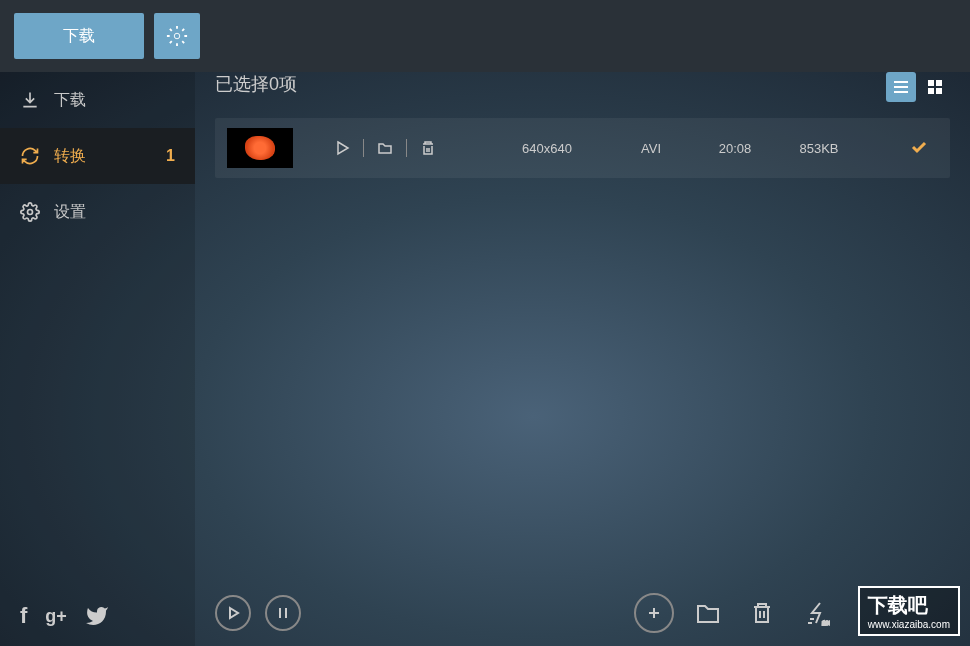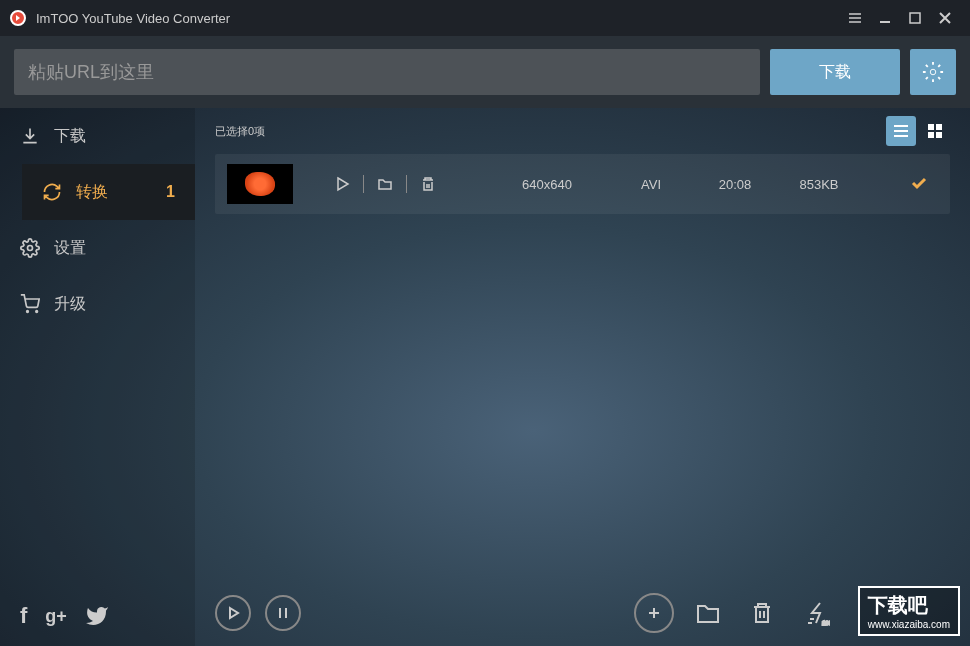--- a/index.html
+++ b/index.html
@@ -14,28 +14,28 @@
 .urlbar { height: 72px; background: #2a3138; display: flex; align-items: center; padding: 0 14px; gap: 10px; }
 .url-input { flex: 1; height: 46px; background: #4d5257; border: none; padding: 0 14px; color: #aaa; font-size: 18px; border-radius: 2px; }
 .url-input::placeholder { color: #999; }
 .dl-btn { width: 130px; height: 46px; background: #6ea6c7; color: #fff; border: none; font-size: 16px; cursor: pointer; border-radius: 2px; }
 .gear-btn { width: 46px; height: 46px; background: #6ea6c7; display: flex; align-items: center; justify-content: center; cursor: pointer; border-radius: 2px; }
 .gear-btn svg { width: 22px; height: 22px; stroke: #fff; fill: none; }
 .body { flex: 1; display: flex; background: radial-gradient(ellipse at 55% 60%, #4a6278 0%, #2f4352 45%, #1a2430 100%); overflow: hidden; }
 .sidebar { width: 195px; background: rgba(0,0,0,0.15); display: flex; flex-direction: column; }
 .nav { flex: 1; }
 .nav-item { height: 56px; display: flex; align-items: center; padding: 0 20px; color: #c8c8c8; font-size: 16px; cursor: pointer; gap: 14px; }
-.nav-item.active { background: #1a1e22; color: #f0ad4e; margin-left: 22px; }
+.nav-item.active { background: #1a1e22; color: #f0ad4e; }
 .nav-item .badge { margin-left: auto; color: #f0ad4e; font-weight: bold; }
 .nav-item svg { width: 20px; height: 20px; stroke: currentColor; fill: none; stroke-width: 2; }
 .social { height: 60px; display: flex; align-items: center; gap: 18px; padding: 0 20px; }
 .social span { color: #ccc; font-size: 22px; font-weight: bold; cursor: pointer; }
 .social svg { width: 24px; height: 24px; fill: #ccc; cursor: pointer; }
 .main { flex: 1; display: flex; flex-direction: column; }
-.listhead { height: 46px; display: flex; align-items: center; padding: 0 20px; color: #ccc; font-size: 11px; }
+.listhead { height: 46px; display: flex; align-items: flex-start; padding: 0 20px; color: #ccc; font-size: 18px; }
 .listhead .spacer { flex: 1; }
 .viewbtn { width: 30px; height: 30px; display: flex; align-items: center; justify-content: center; cursor: pointer; border-radius: 3px; margin-left: 4px; }
 .viewbtn.active { background: #6ea6c7; }
 .viewbtn svg { width: 18px; height: 18px; fill: #fff; }
 .list { flex: 1; padding: 0 20px; }
 .row { height: 60px; background: rgba(255,255,255,0.06); display: flex; align-items: center; padding: 0 12px; gap: 4px; color: #ccc; font-size: 13px; border-radius: 2px; }
 .thumb { width: 66px; height: 40px; background: #000; display: flex; align-items: center; justify-content: center; }
 .thumb-inner { width: 30px; height: 24px; background: radial-gradient(circle, #ff6b35 30%, #d84315 70%); border-radius: 40% 50% 45% 50%; }
 .row-actions { display: flex; align-items: center; gap: 0; margin-left: 30px; }
 .row-actions .ibtn { width: 30px; height: 30px; display: flex; align-items: center; justify-content: center; cursor: pointer; }
@@ -54,47 +54,22 @@
 .toolbar .tbtn.plain { border: none; width: 40px; height: 40px; }
 .toolbar .tbtn.plain svg { width: 28px; height: 28px; }
 .toolbar .gap { flex: 1; }
 .watermark { position: absolute; right: 10px; bottom: 10px; color: #fff; font-size: 20px; font-weight: bold; border: 2px solid #fff; padding: 4px 8px; background: rgba(0,0,0,0.3); }
 .watermark small { display: block; font-size: 10px; font-weight: normal; }
 </style>
 </head>
 <body>
 
 <div class="window">
-  <div class="titlebar">
-    <div class="app-icon"></div>
-    <div class="title">ImTOO YouTube Video Converter</div>
-    <div class="winbtn">
-        <svg viewBox="0 0 14 14">
-          <path d="M1 3h12M1 7h12M1 11h12" stroke="#ccc" stroke-width="1.5"></path>
-        </svg>
-      </div>
-    <div class="winbtn">
-        <svg viewBox="0 0 14 14">
-          <path d="M2 11h10" stroke="#ccc" stroke-width="2"></path>
-        </svg>
-      </div>
-    <div class="winbtn">
-        <svg viewBox="0 0 14 14">
-          <rect x="2" y="2" width="10" height="10" stroke="#ccc" stroke-width="1.5" fill="none"></rect>
-        </svg>
-      </div>
-    <div class="winbtn">
-        <svg viewBox="0 0 14 14">
-          <path d="M2 2l10 10M12 2L2 12" stroke="#ccc" stroke-width="2"></path>
-        </svg>
-      </div>
-  </div>
 
   <div class="urlbar">
-    <input class="url-input" placeholder="粘贴URL到这里" style="">
     <button class="dl-btn">下载</button>
     <div class="gear-btn">
       <svg viewBox="0 0 24 24">
           <circle cx="12" cy="12" r="3"></circle>
           <path d="M12 1v3m0 16v3M4.2 4.2l2.1 2.1m11.4 11.4l2.1 2.1M1 12h3m16 0h3M4.2 19.8l2.1-2.1m11.4-11.4l2.1-2.1" stroke-width="2"></path>
         </svg>
     </div>
   </div>
 
   <div class="body">
@@ -112,28 +87,20 @@
             </svg>
           <span>转换</span>
           <span class="badge">1</span>
         </div>
         <div class="nav-item">
           <svg viewBox="0 0 24 24">
               <circle cx="12" cy="12" r="3"></circle>
               <path d="M19.4 15a1.65 1.65 0 0 0 .33 1.82l.06.06a2 2 0 1 1-2.83 2.83l-.06-.06a1.65 1.65 0 0 0-1.82-.33 1.65 1.65 0 0 0-1 1.51V21a2 2 0 1 1-4 0v-.09A1.65 1.65 0 0 0 9 19.4a1.65 1.65 0 0 0-1.82.33l-.06.06a2 2 0 1 1-2.83-2.83l.06-.06a1.65 1.65 0 0 0 .33-1.82 1.65 1.65 0 0 0-1.51-1H3a2 2 0 1 1 0-4h.09A1.65 1.65 0 0 0 4.6 9a1.65 1.65 0 0 0-.33-1.82l-.06-.06a2 2 0 1 1 2.83-2.83l.06.06a1.65 1.65 0 0 0 1.82.33H9a1.65 1.65 0 0 0 1-1.51V3a2 2 0 1 1 4 0v.09a1.65 1.65 0 0 0 1 1.51 1.65 1.65 0 0 0 1.82-.33l.06-.06a2 2 0 1 1 2.83 2.83l-.06.06a1.65 1.65 0 0 0-.33 1.82V9a1.65 1.65 0 0 0 1.51 1H21a2 2 0 1 1 0 4h-.09a1.65 1.65 0 0 0-1.51 1z"></path>
             </svg>
           <span>设置</span>
-        </div>
-        <div class="nav-item">
-          <svg viewBox="0 0 24 24">
-              <circle cx="9" cy="21" r="1"></circle>
-              <circle cx="20" cy="21" r="1"></circle>
-              <path d="M1 1h4l2.68 13.39a2 2 0 0 0 2 1.61h9.72a2 2 0 0 0 2-1.61L23 6H6"></path>
-            </svg>
-          <span>升级</span>
         </div>
       </div>
       <div class="social">
         <span>f</span>
         <span style="font-size:18px">g+</span>
         <svg viewBox="0 0 24 24">
             <path d="M23 3a10.9 10.9 0 0 1-3.14 1.53 4.48 4.48 0 0 0-7.86 3v1A10.66 10.66 0 0 1 3 4s-4 9 5 13a11.64 11.64 0 0 1-7 2c9 5 20 0 20-11.5a4.5 4.5 0 0 0-.08-.83A7.72 7.72 0 0 0 23 3z"></path>
           </svg>
       </div>
     </div>

